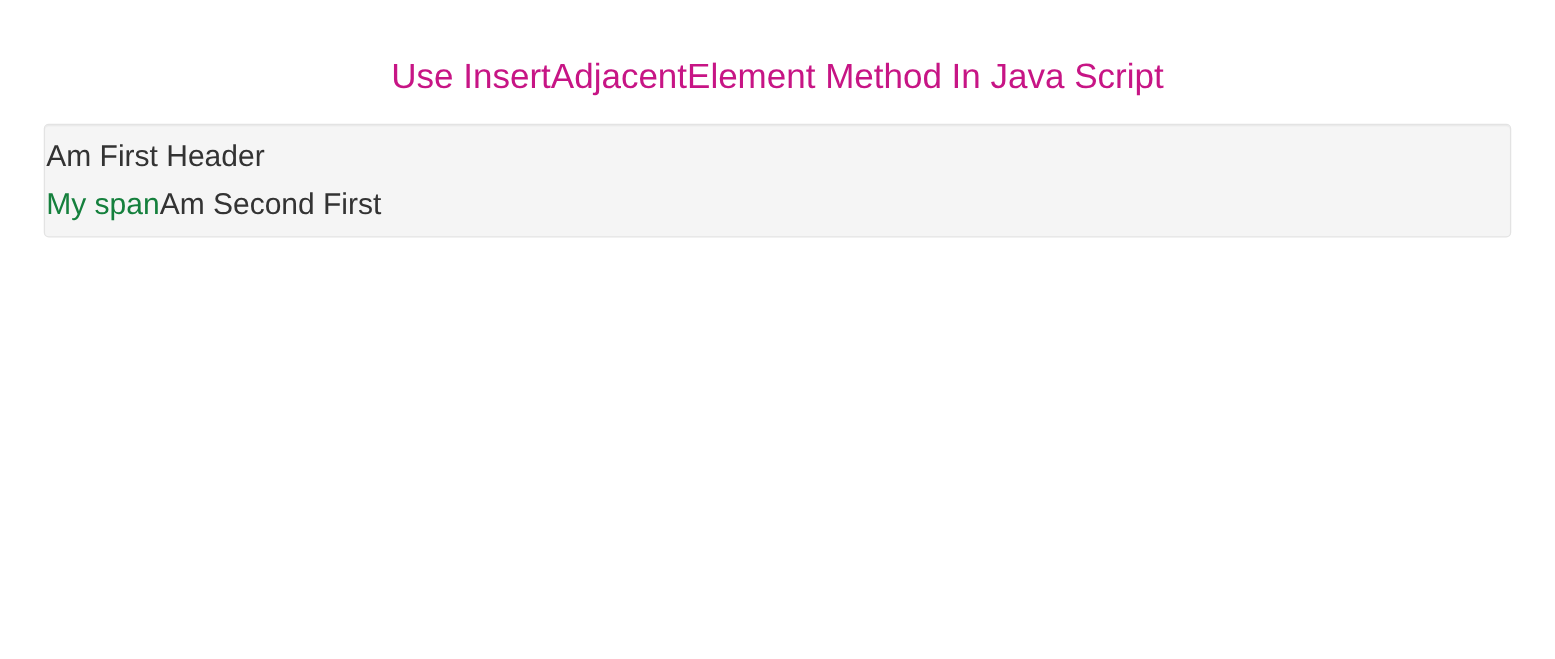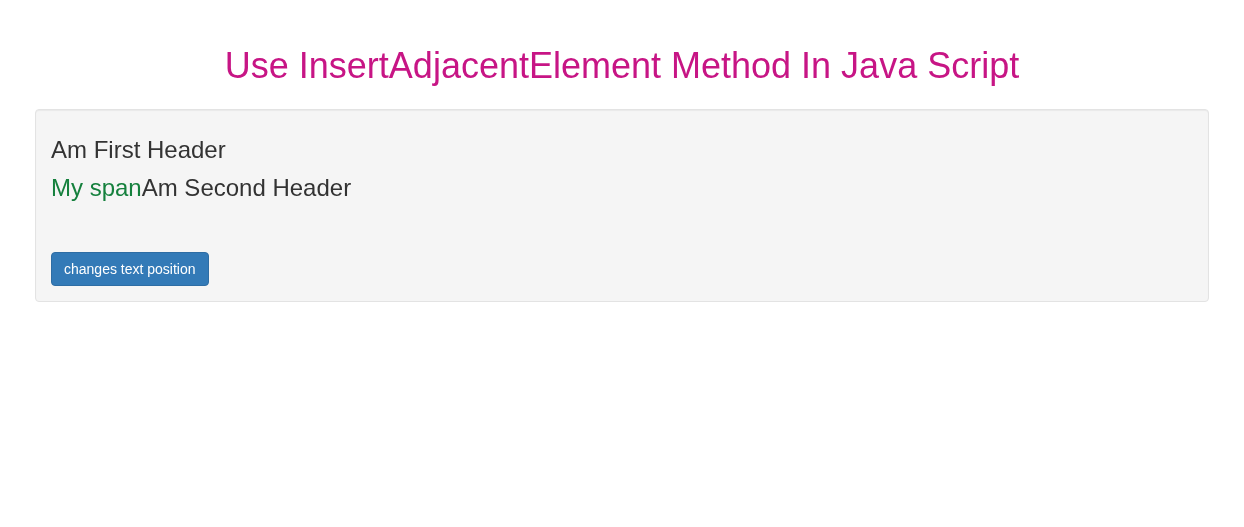--- a/index.html
+++ b/index.html
@@ -14,30 +14,30 @@
       background: #fff;
     }
     .container {
       max-width: 1244px;
       margin: 0 auto;
       padding: 0 15px;
     }
     .page-title {
       text-align: center;
       color: #c71585;
-      font-size: 36px;
+      font-size: 28px;
       font-weight: 500;
       margin-top: 45px;
       margin-bottom: 22px;
     }
     .well {
       background-color: #f5f5f5;
       border: 1px solid #e3e3e3;
       border-radius: 4px;
-      padding: 15px;
+      padding: 1px;
       margin: 10px 20px 20px 20px;
       min-height: 20px;
       box-shadow: inset 0 1px 1px rgba(0,0,0,0.05);
     }
     .header-text {
       font-size: 24px;
       font-weight: 500;
       color: #333;
       margin-top: 12px;
       margin-bottom: 10px;
@@ -84,19 +84,16 @@
     }
   </style>
 </head>
 <body>
 
 <div class="container">
   <h2 class="page-title">Use InsertAdjacentElement Method In Java Script</h2>
 
   <div class="well">
     <h3 class="header-text">Am First Header</h3>
-    <h3 class="header-text"><span class="my-span">My span</span><span>Am Second Header</span></h3>
+    <h3 class="header-text"><span class="my-span">My span</span><span>Am Second First</span></h3>
 
-    <div class="button-spacer">
-      <button class="btn btn-primary">changes text position</button>
-    </div>
   </div>
 </div>
 
 </body></html>

